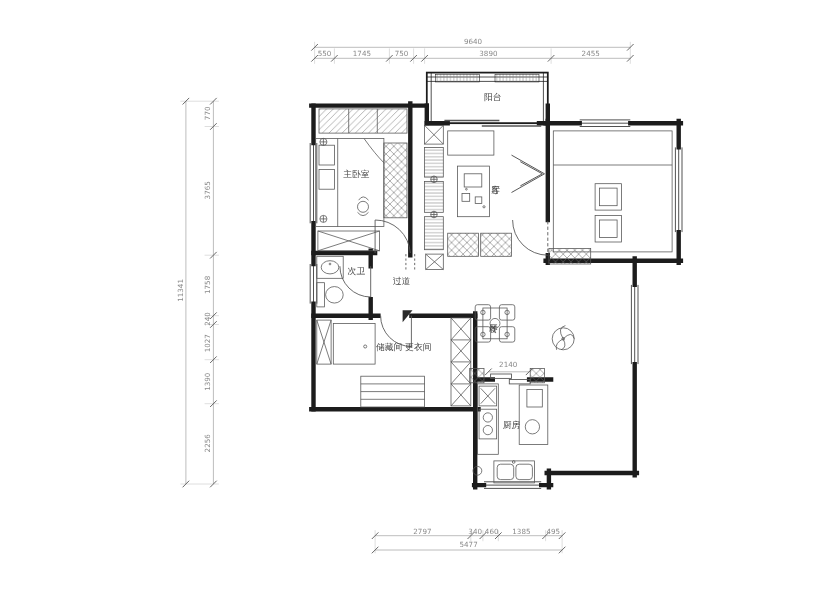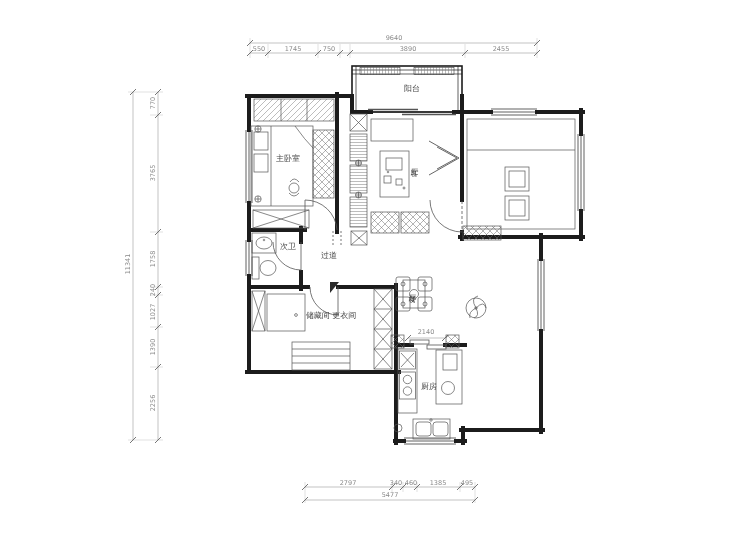--- a/index.html
+++ b/index.html
@@ -1,17 +1,17 @@
 <!DOCTYPE html>
 <html><head>
 <meta charset="utf-8">
 <style>
   html,body{margin:0;padding:0;background:#ffffff;}
   body{font-family:"DejaVu Sans",sans-serif;}
-  .canvas{position:relative;width:588px;height:555px;background:#ffffff;overflow:hidden;}
+  .canvas{position:relative;width:588px;height:555px;background:#ffffff;overflow:hidden;padding-left:36px;}
   svg{display:block;}
   text{font-family:"DejaVu Sans",sans-serif;}
   .dimtxt{font-size:6.5px;fill:#8a8a8a;}
   .roomtxt{font-size:8px;fill:#444444;}
   .vtxt{writing-mode:vertical-rl;text-orientation:upright;}
 </style>
 </head>
 <body>
 
 <div class="canvas">

